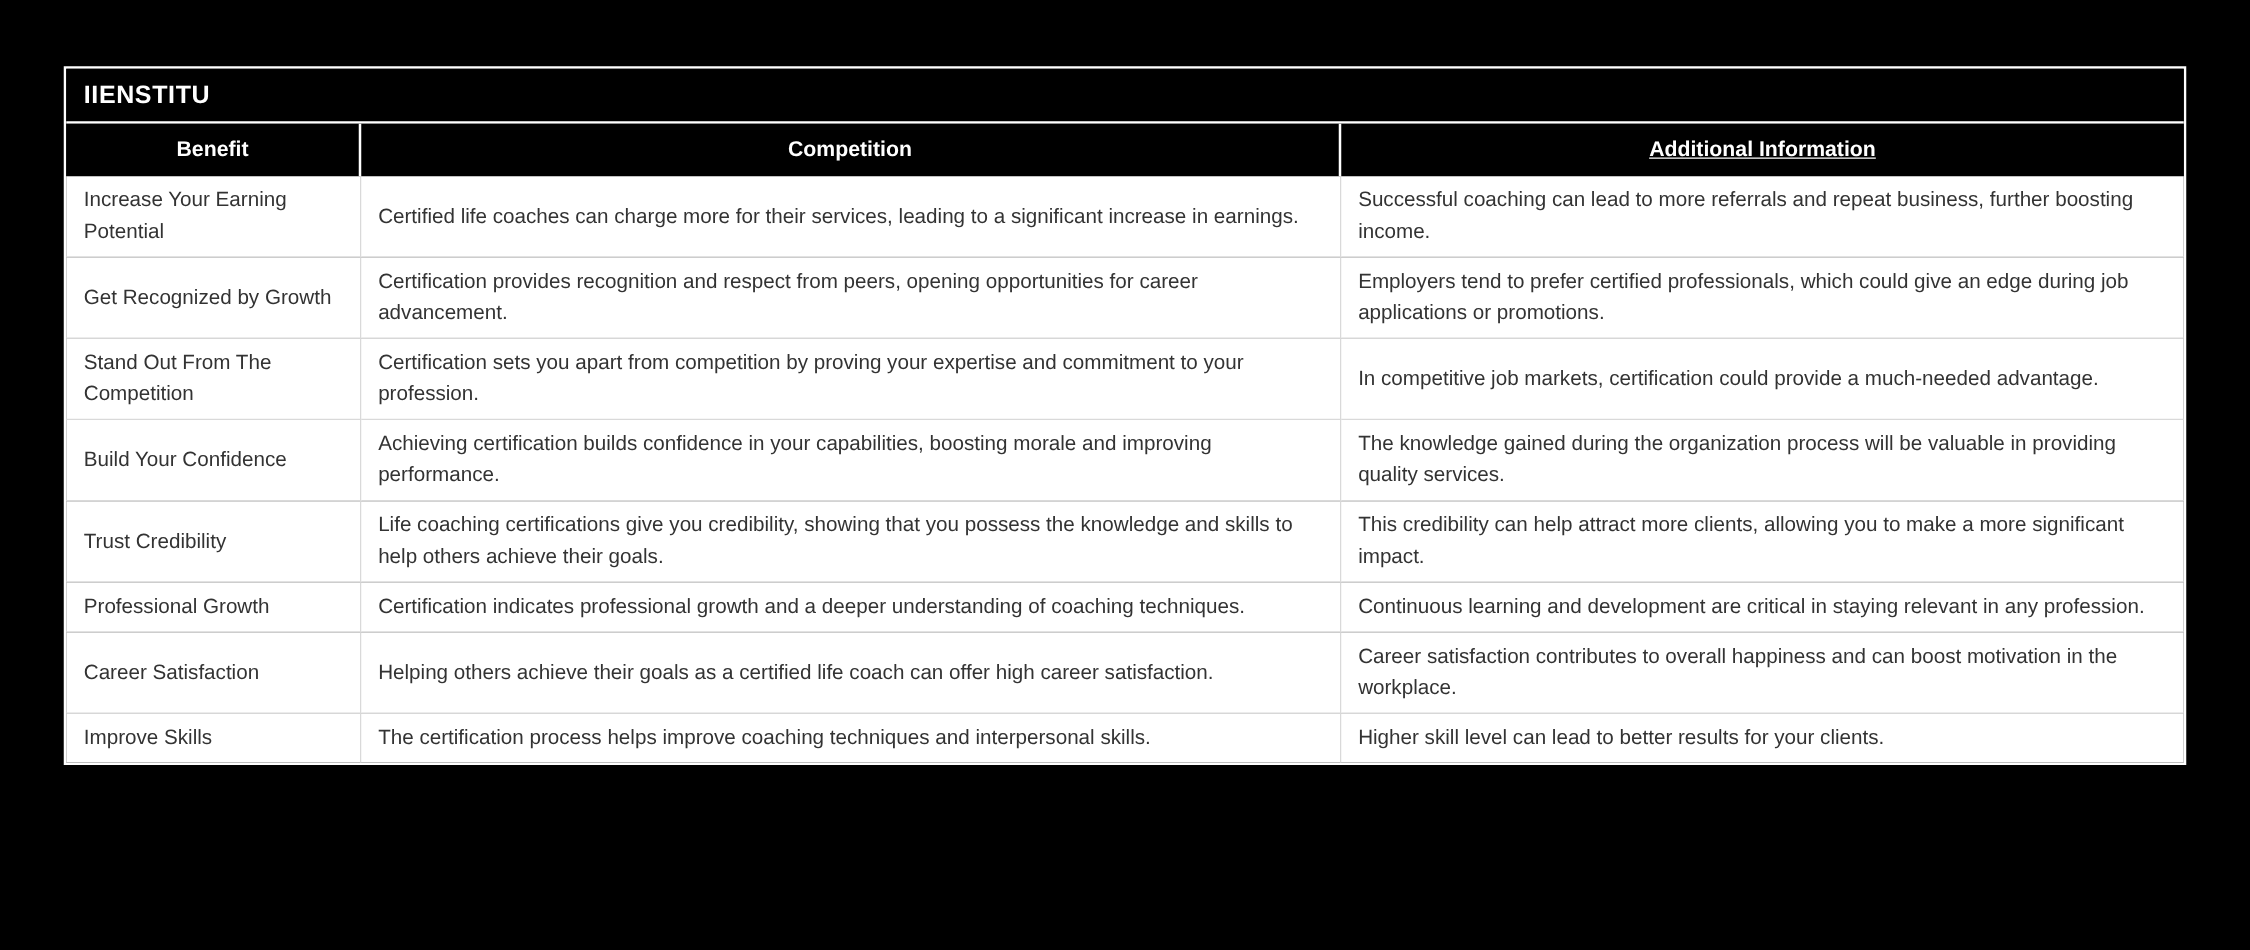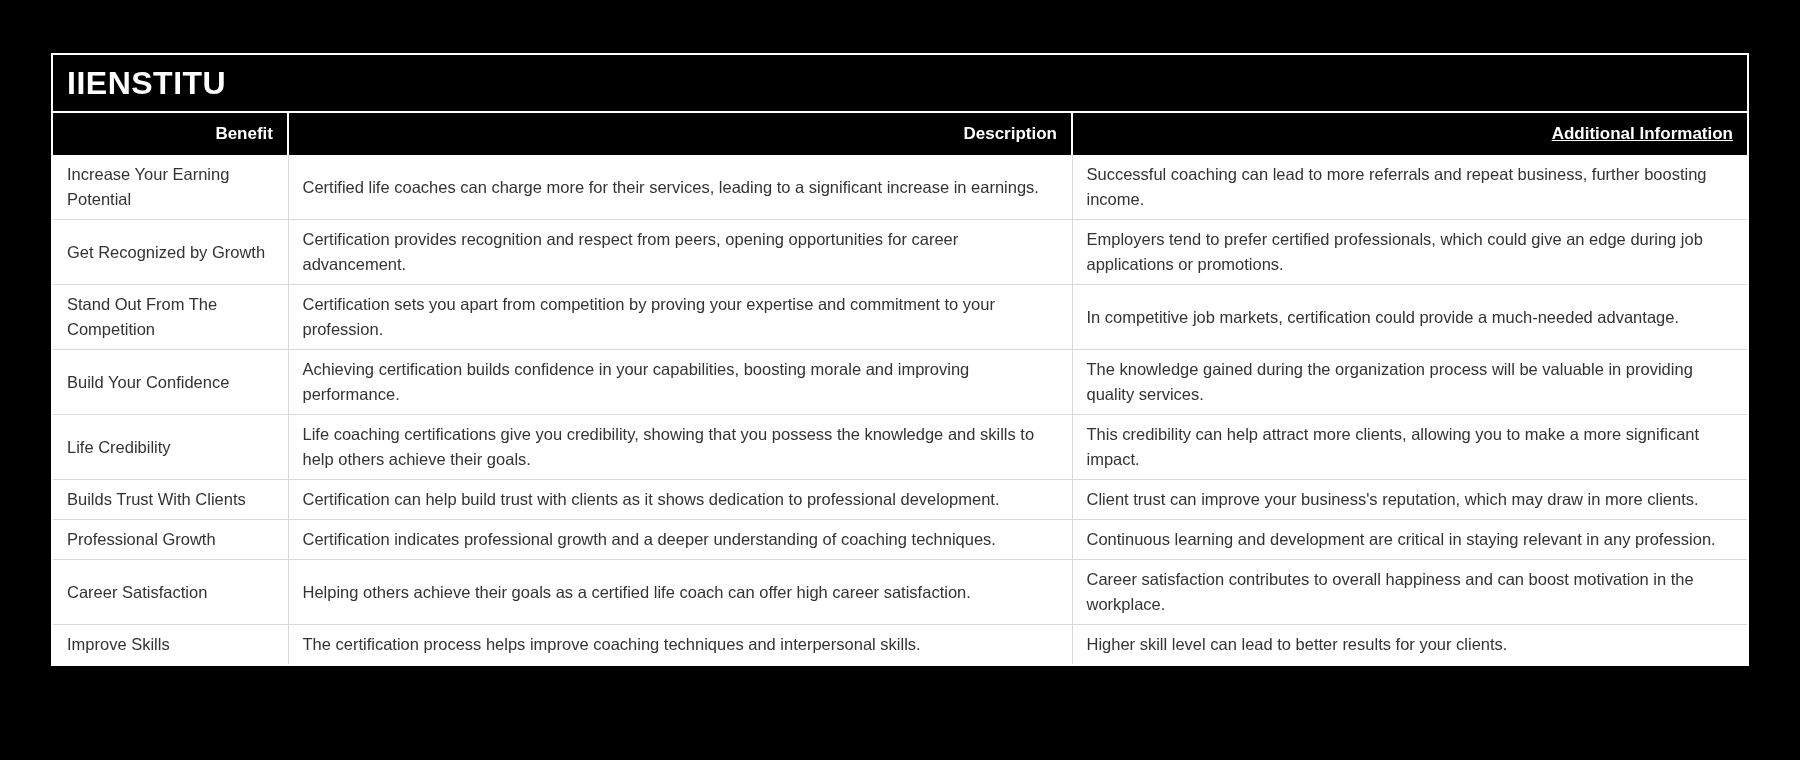--- a/index.html
+++ b/index.html
@@ -16,39 +16,39 @@
     left: 51px;
     top: 53px;
     width: 1698px;
     box-sizing: border-box;
     border: 2px solid #ffffff;
     background: #000000;
   }
   .title-bar {
     background: #000000;
     color: #ffffff;
-    font-size: 32px;
+    font-size: 20px;
     font-weight: bold;
     padding: 10px 14px 9px 14px;
     border-bottom: 2px solid #ffffff;
     letter-spacing: 0.5px;
   }
   table.benefits {
     width: 100%;
     border-collapse: collapse;
     table-layout: fixed;
   }
   table.benefits col.c1 { width: 235px; }
   table.benefits col.c2 { width: 784px; }
   thead th {
     background: #000000;
     color: #ffffff;
     font-size: 17px;
     font-weight: bold;
-    text-align: right;
+    text-align: center;
     padding: 11px 14px;
     border-right: 2px solid #ffffff;
   }
   thead th:last-child { border-right: none; text-decoration: underline; }
   tbody td {
     background: #ffffff;
     color: #333333;
     font-size: 16.5px;
     line-height: 25px;
     vertical-align: middle;
@@ -67,21 +67,21 @@
   <div class="title-bar">IIENSTITU</div>
   <table class="benefits">
     <colgroup>
         <col class="c1">
         <col class="c2">
         <col class="c3">
       </colgroup>
     <thead>
       <tr>
         <th>Benefit</th>
-        <th>Description</th>
+        <th>Competition</th>
         <th>Additional Information</th>
       </tr>
     </thead>
     <tbody>
       <tr>
         <td>Increase Your Earning Potential</td>
         <td>Certified life coaches can charge more for their services, leading to a significant increase in earnings.</td>
         <td>Successful coaching can lead to more referrals and repeat business, further boosting income.</td>
       </tr>
       <tr>
@@ -93,28 +93,23 @@
         <td>Stand Out From The Competition</td>
         <td>Certification sets you apart from competition by proving your expertise and commitment to your profession.</td>
         <td>In competitive job markets, certification could provide a much-needed advantage.</td>
       </tr>
       <tr>
         <td>Build Your Confidence</td>
         <td>Achieving certification builds confidence in your capabilities, boosting morale and improving performance.</td>
         <td>The knowledge gained during the organization process will be valuable in providing quality services.</td>
       </tr>
       <tr>
-        <td>Life Credibility</td>
+        <td>Trust Credibility</td>
         <td>Life coaching certifications give you credibility, showing that you possess the knowledge and skills to help others achieve their goals.</td>
         <td>This credibility can help attract more clients, allowing you to make a more significant impact.</td>
-      </tr>
-      <tr>
-        <td>Builds Trust With Clients</td>
-        <td>Certification can help build trust with clients as it shows dedication to professional development.</td>
-        <td>Client trust can improve your business's reputation, which may draw in more clients.</td>
       </tr>
       <tr>
         <td>Professional Growth</td>
         <td>Certification indicates professional growth and a deeper understanding of coaching techniques.</td>
         <td>Continuous learning and development are critical in staying relevant in any profession.</td>
       </tr>
       <tr>
         <td>Career Satisfaction</td>
         <td>Helping others achieve their goals as a certified life coach can offer high career satisfaction.</td>
         <td>Career satisfaction contributes to overall happiness and can boost motivation in the workplace.</td>

